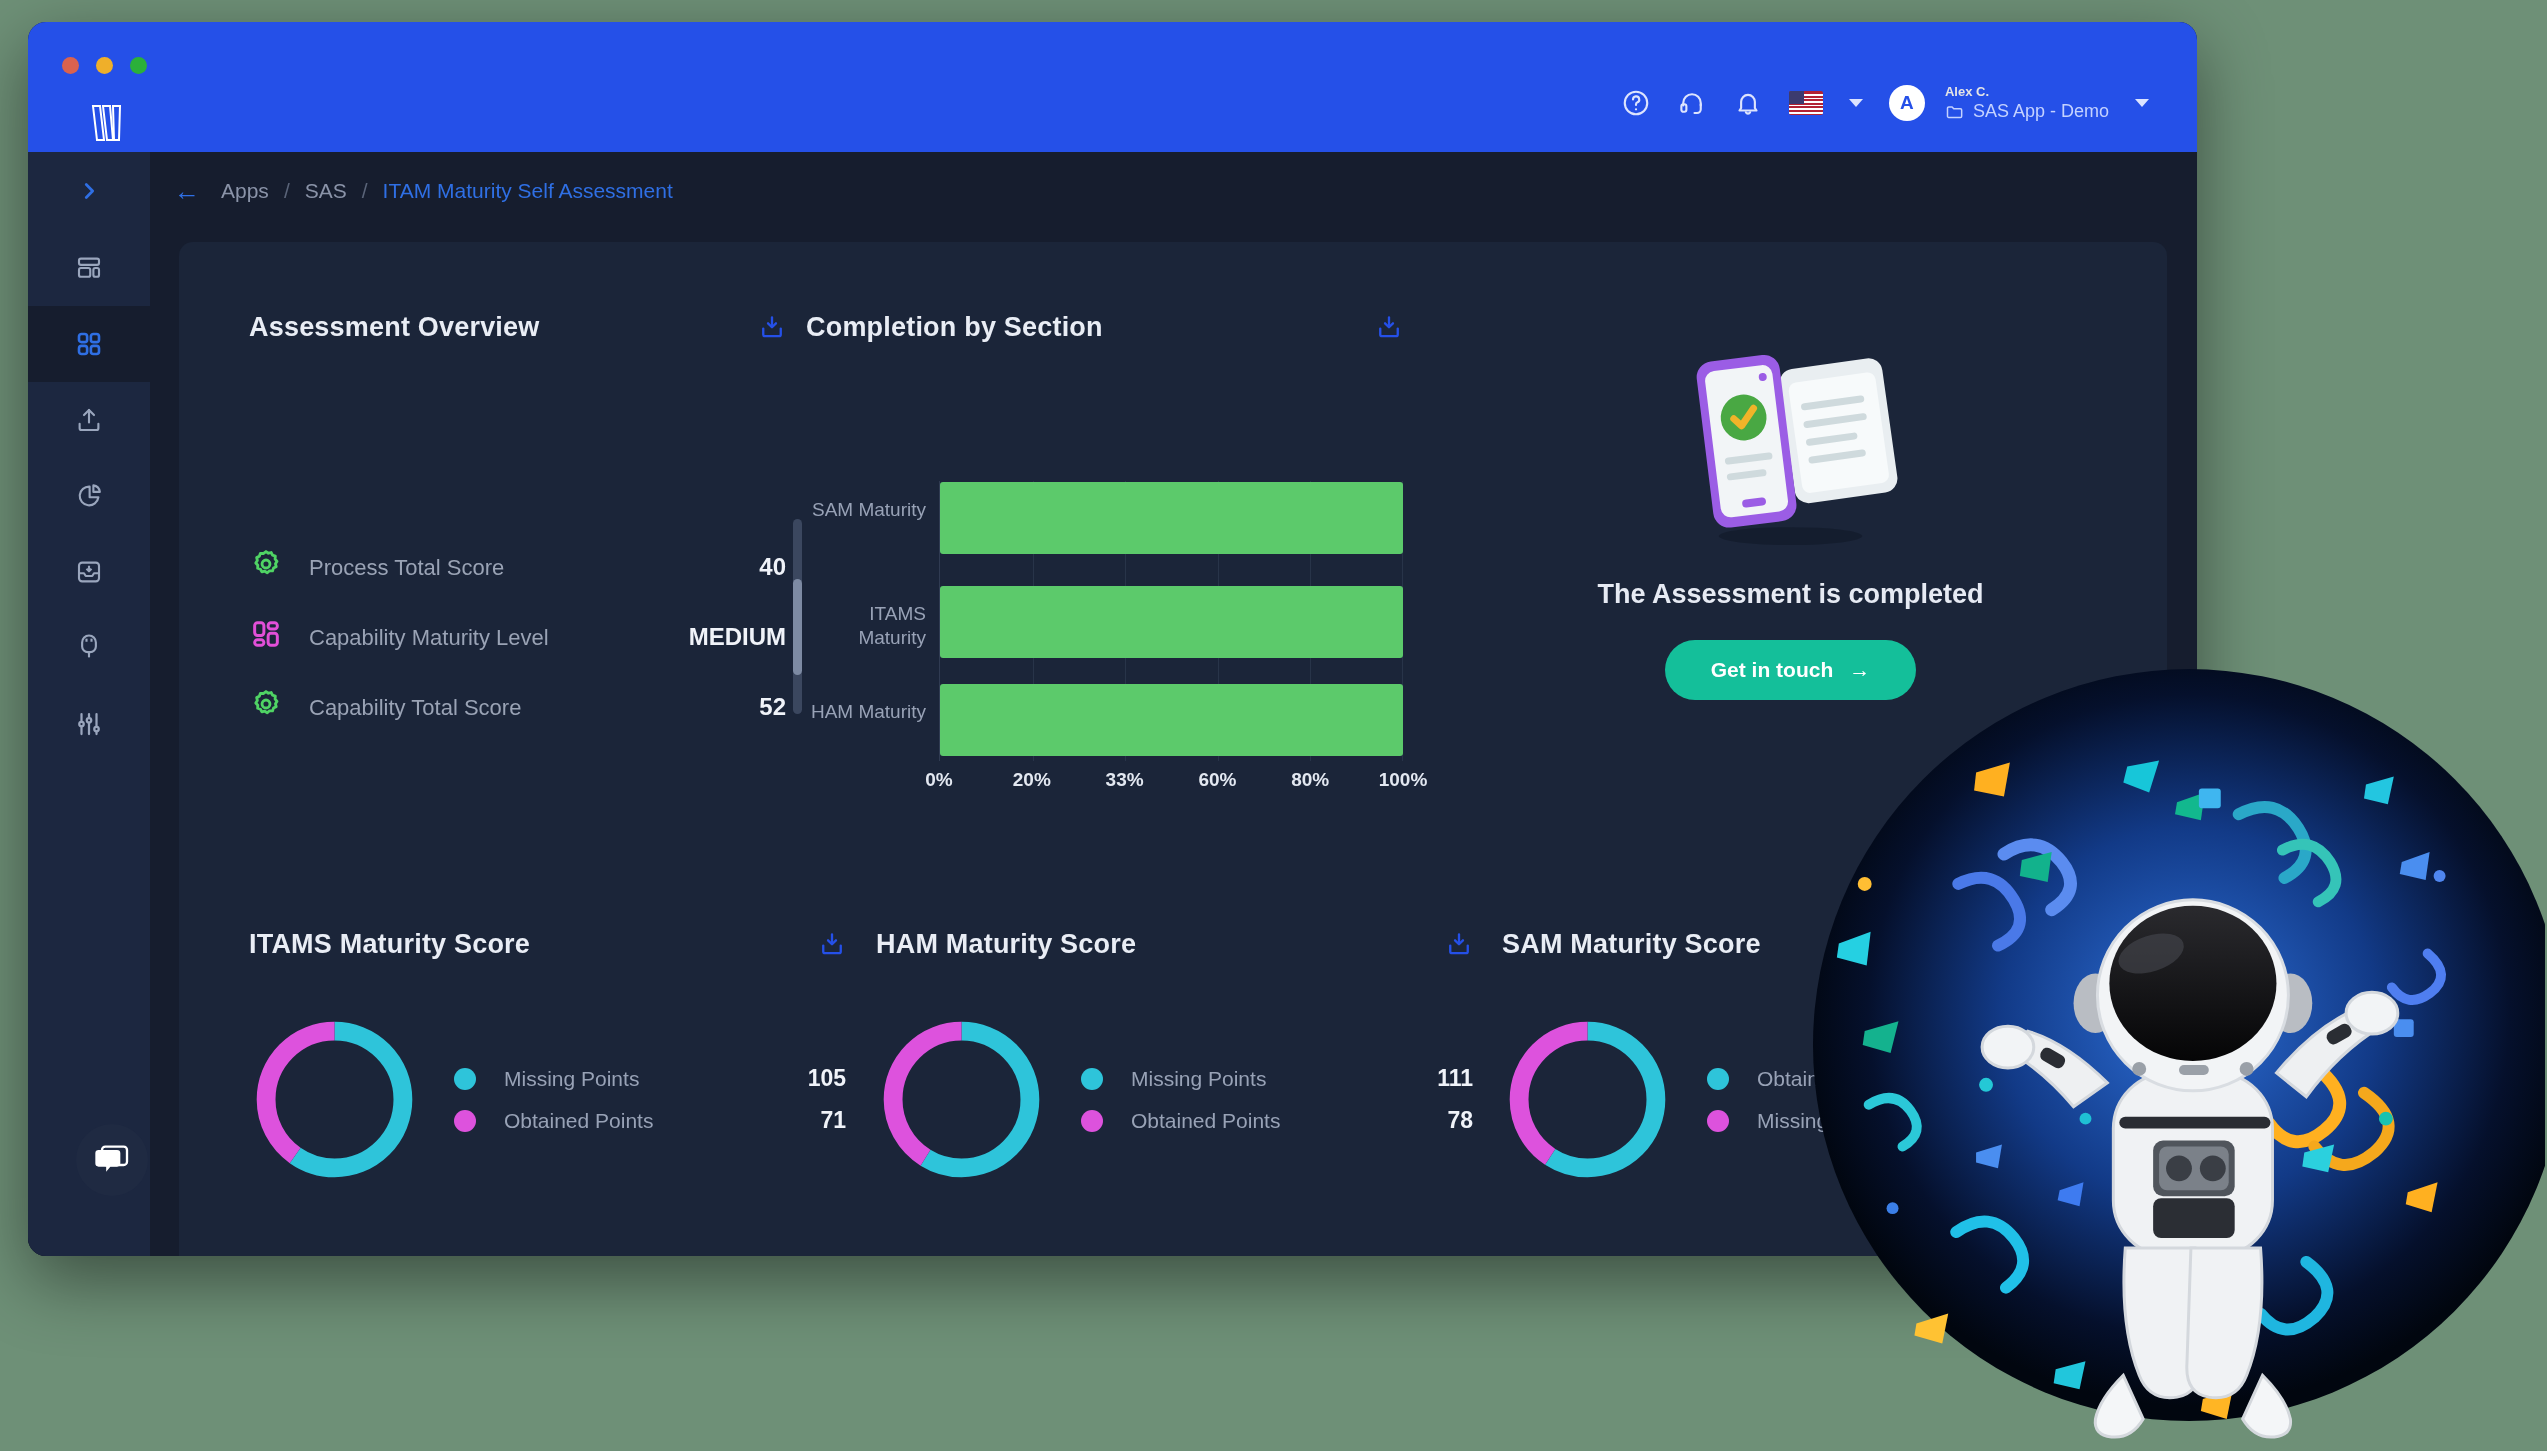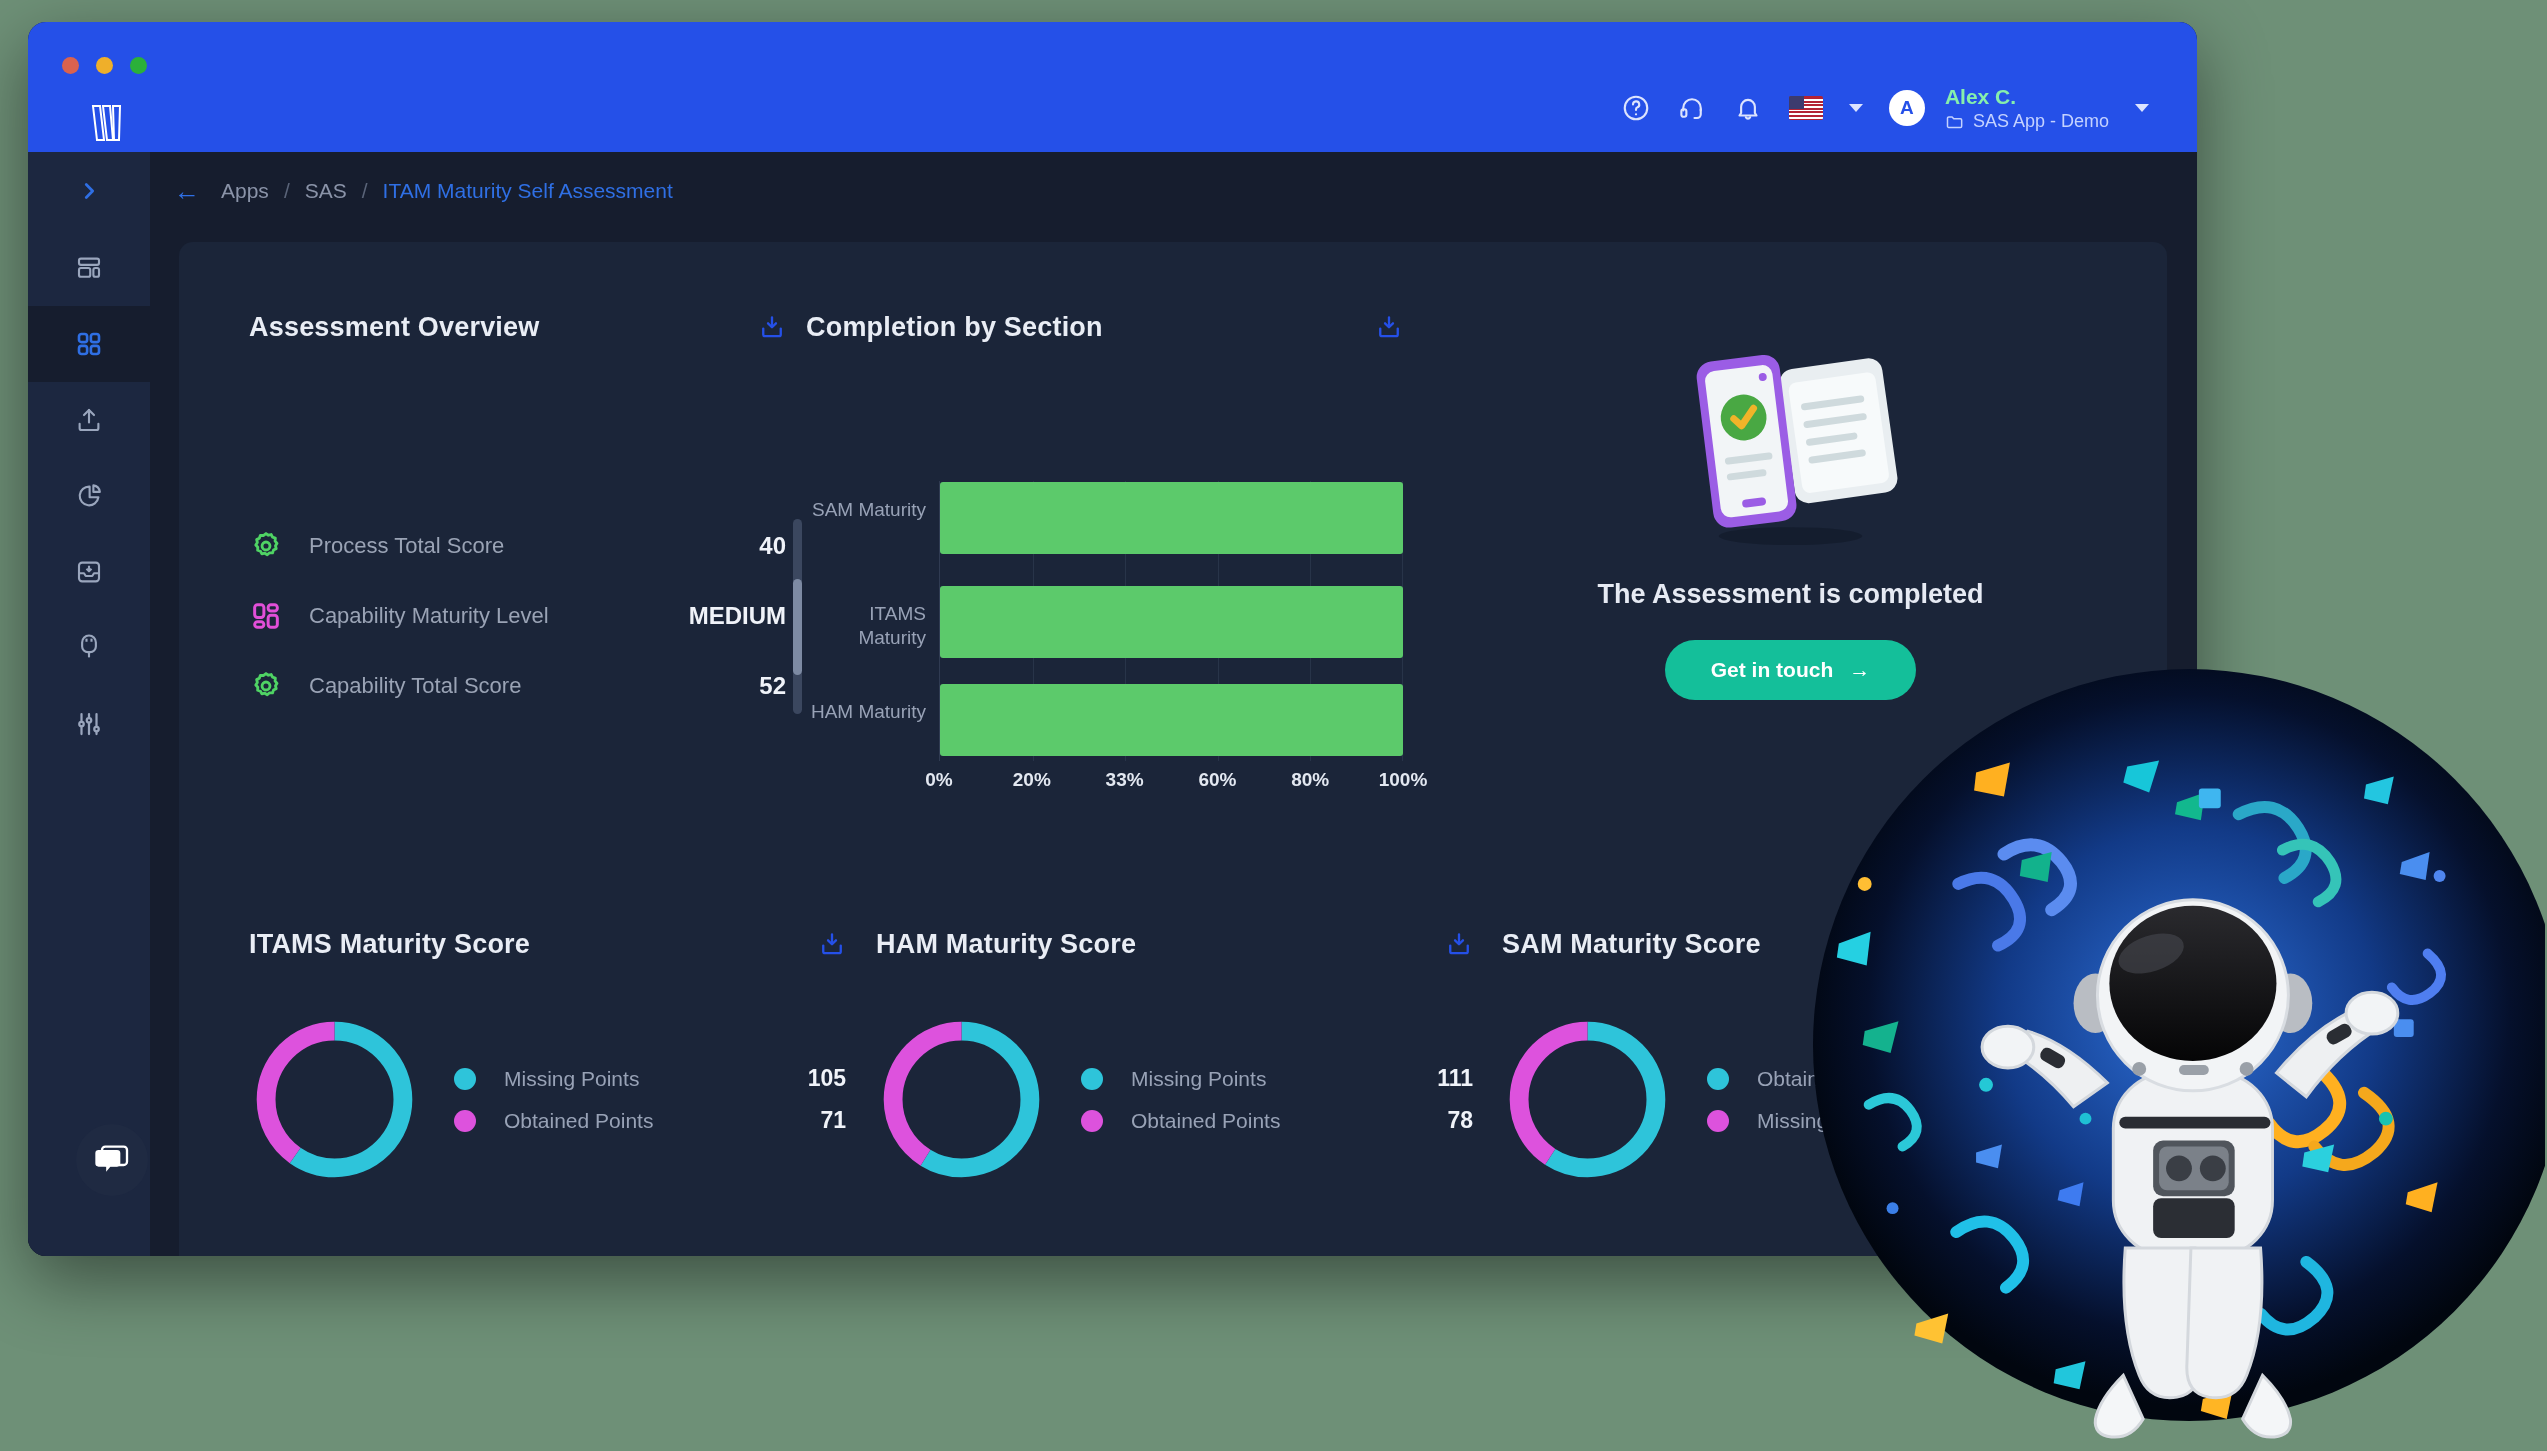--- a/index.html
+++ b/index.html
@@ -47,21 +47,21 @@
   }
   .flag .stripe { position:absolute; left:0; width:100%; height:1.8px; background:#fff; }
   .flag .canton { position:absolute; left:0; top:0; width:15px; height:13px; background:#3c3b6e; }
   .caret { width: 0; height: 0; border-left: 7px solid transparent; border-right: 7px solid transparent; border-top: 8px solid #dce4ff; }
   .avatar {
     width: 36px; height: 36px; border-radius: 50%; background: #fff;
     color: #2550e8; font-weight: bold; font-size: 19px;
     display: flex; align-items: center; justify-content: center;
   }
   .userblock { line-height: 1.25; margin-left: -6px; }
-  .user-name { color: #86efac; font-size: 21px; font-weight: bold; }
+  .user-name { color: #e5e5e5; font-size: 13px; font-weight: bold; }
   .user-org { color: #c4d2ff; font-size: 18px; display: flex; align-items: center; gap: 8px; }
 
   
   .app-body {
     position: absolute; left: 0; top: 130px; right: 0; bottom: 0;
     background: #161d2e;
   }
 
   
   .sidebar {
@@ -103,21 +103,21 @@
   }
   .panel-head { display: flex; align-items: center; justify-content: space-between; }
   .export-btn { width: 28px; height: 28px; display: block; }
 
   .p-overview { position: absolute; left: 70px; top: 70px; width: 537px; }
   .p-completion { position: absolute; left: 627px; top: 70px; width: 597px; }
   .p-done { position: absolute; left: 1323px; top: 90px; width: 577px; text-align: center; }
 
   
   .ov-list { position: absolute; left: 70px; top: 269px; width: 537px; }
-  .ov-row { display: flex; align-items: center; height: 70px; gap: 26px; }
+  .ov-row { display: flex; align-items: flex-end; height: 70px; gap: 26px; }
   .ov-icon { width: 34px; height: 34px; flex: none; }
   .ov-label { flex: 1; color: #9aa3b5; font-size: 22px; }
   .ov-value { color: #f0f3f9; font-size: 24px; font-weight: bold; }
   .ov-scroll {
     position: absolute; right: -16px; top: 8px; width: 9px; height: 195px;
     background: #3b475f; border-radius: 6px;
   }
   .ov-thumb {
     position: absolute; left: 0; top: 60px; width: 9px; height: 96px;
     background: #7b8persistent; background: #7d8aa3; border-radius: 6px;

